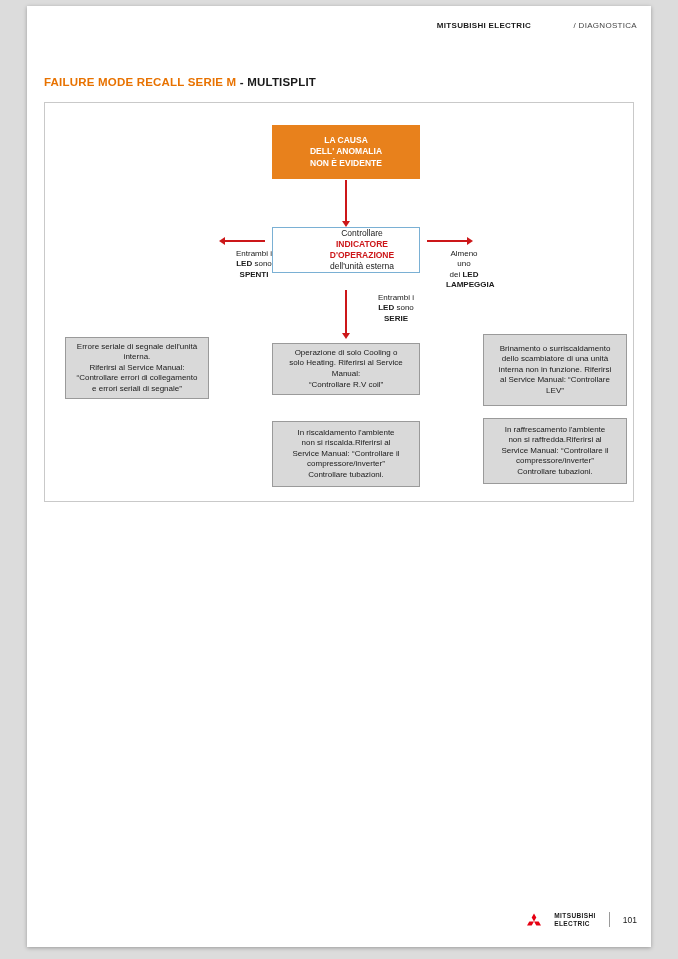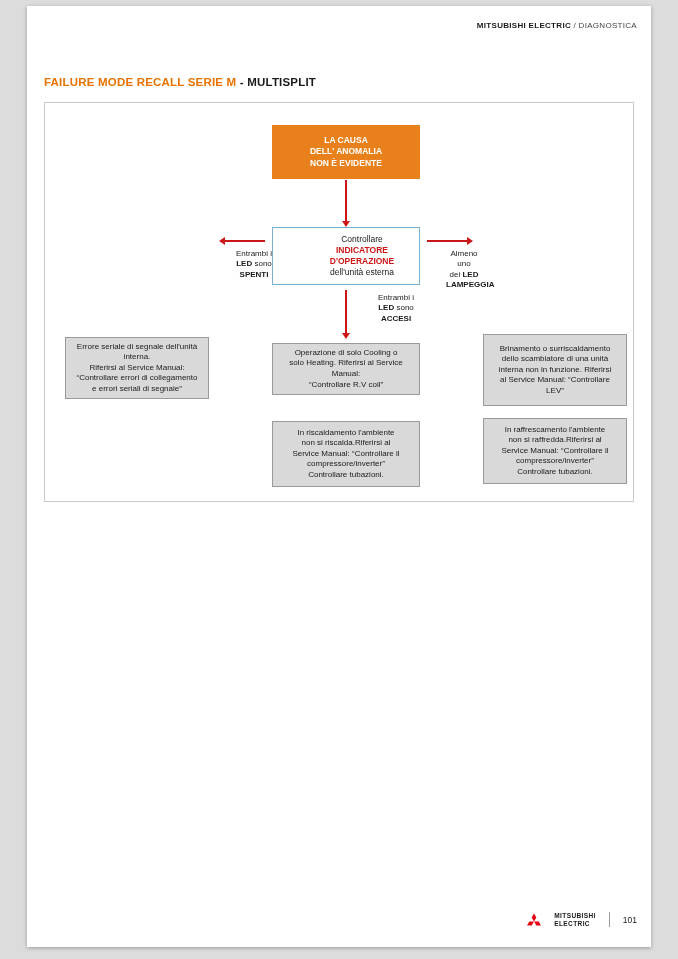--- a/index.html
+++ b/index.html
@@ -14,21 +14,21 @@
     position:absolute; left:27px; top:6px; width:624px; height:941px;
     background:#ffffff;
     box-shadow:0 1px 4px rgba(0,0,0,0.3);
   }
   
   .header {
     position:absolute; top:15px; right:14px;
     font-size:8px; letter-spacing:0.3px; color:#1a1a1a;
   }
   .header .brand { font-weight:bold; }
-  .header .section { color:#444; }
+  .header .section { color:#444;padding-left:40px; }
   
   .title {
     position:absolute; left:17px; top:70px;
     font-size:11.5px; font-weight:bold; letter-spacing:0.2px;
   }
   .title .t-main { color:#e87200; }
   .title .t-suffix { color:#1a1a1a; }
   
   .chart {
     position:absolute; left:17px; top:96px; width:590px; height:400px;
@@ -39,21 +39,21 @@
     align-items:center; justify-content:center; text-align:center;
     font-size:8.5px; line-height:1.3; color:#1a1a1a;
   }
   .start-box {
     left:227px; top:22px; width:148px; height:54px;
     background:#e8811c; color:#ffffff; font-weight:bold;
     white-space:pre-line; font-size:8.5px;
   }
   .blue-border { border:1px solid #7ab0d4; background:#fff; }
   .left-box   { left:20px;  top:124px; width:144px; height:62px; }
-  .center-box { left:227px; top:124px; width:148px; height:58px;padding-left:32px; }
+  .center-box { left:227px; top:124px; width:148px; height:46px;padding-left:32px; }
   .right-box  { left:438px; top:124px; width:144px; height:62px; }
   .red-strong { color:#cc1719; font-weight:bold; }
   
   .gray {
     position:absolute; background:#d9d9d9; border:1px solid #9a9a9a;
     font-size:8px; line-height:1.32; color:#1a1a1a; text-align:center;
     white-space:pre-line; display:flex; align-items:center; justify-content:center;
     padding:20px 2px;
   }
   .gray-left { left:20px;  top:234px; width:144px; height:62px; }
@@ -140,21 +140,21 @@
       <div>Almeno uno</div>
       <div><span>dei </span><b>LED</b></div>
       <div><b>LAMPEGGIA</b></div>
     </div>
 
     <div class="a-line-v" style="left:300px; top:187px; height:44px;"></div>
     <div class="a-head-down" style="left:297px; top:230px;"></div>
     <div class="arrow-label" style="left:307px; top:190px; width:62px;">
       <div>Entrambi i</div>
       <div><b>LED</b><span> sono</span></div>
-      <div><b>ACCESI</b></div>
+      <div><b>SERIE</b></div>
     </div>
 
     <div class="gray gray-left">Errore seriale di segnale dell'unità
 interna.
 Riferirsi al Service Manual:
 “Controllare errori di collegamento
 e errori seriali di segnale”</div>
     <div class="gray gray-c1">Operazione di solo Cooling o
 solo Heating. Riferirsi al Service
 Manual:

